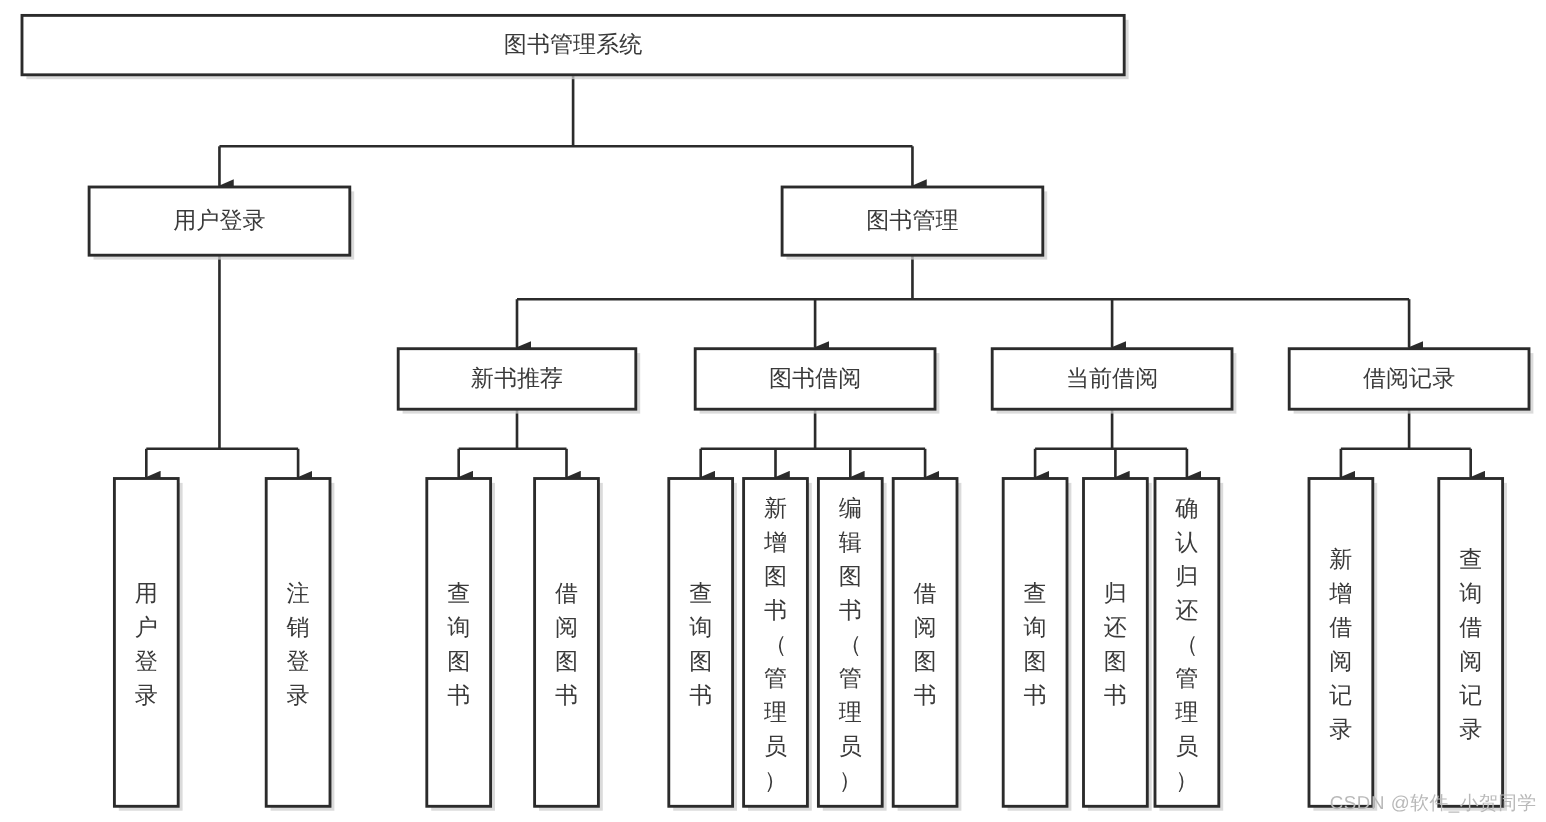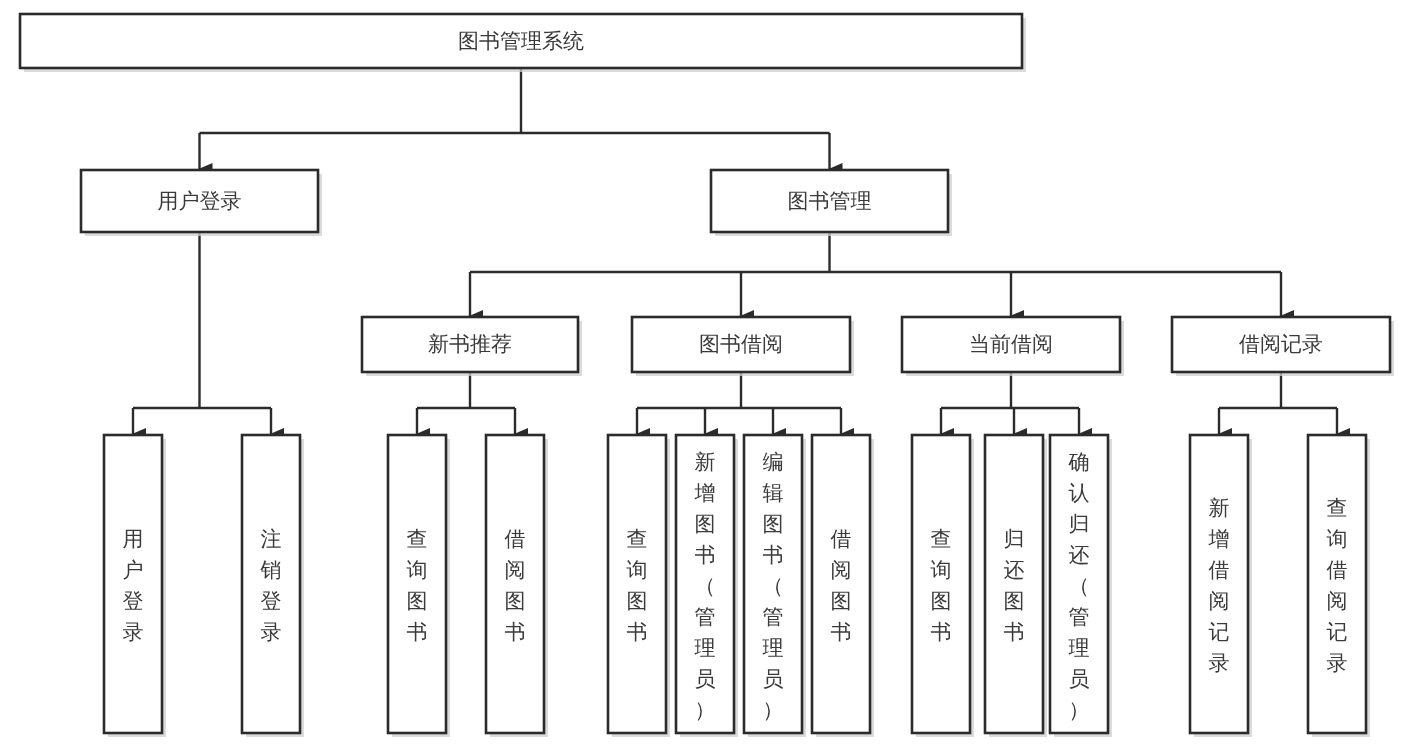--- a/index.html
+++ b/index.html
@@ -212,13 +212,14 @@
           <text x="1219" class="node-label-vert"><tspan x="1219" y="515.18">新</tspan><tspan x="1219" y="546.18">增</tspan><tspan x="1219" y="577.18">借</tspan><tspan x="1219" y="608.18">阅</tspan><tspan x="1219" y="639.18">记</tspan><tspan x="1219" y="670.18">录</tspan></text>
         </g>
         <g>
           <rect x="1312" y="439" width="58" height="298" class="node-shadow"></rect>
           <rect x="1308" y="435" width="58" height="298" class="node-rect"></rect>
           <text x="1337" class="node-label-vert"><tspan x="1337" y="515.18">查</tspan><tspan x="1337" y="546.18">询</tspan><tspan x="1337" y="577.18">借</tspan><tspan x="1337" y="608.18">阅</tspan><tspan x="1337" y="639.18">记</tspan><tspan x="1337" y="670.18">录</tspan></text>
         </g>
       </g>
   </svg>
 
+  <div class="watermark">CSDN @软件_小贺同学</div>
 </div>
 
 </body></html>

